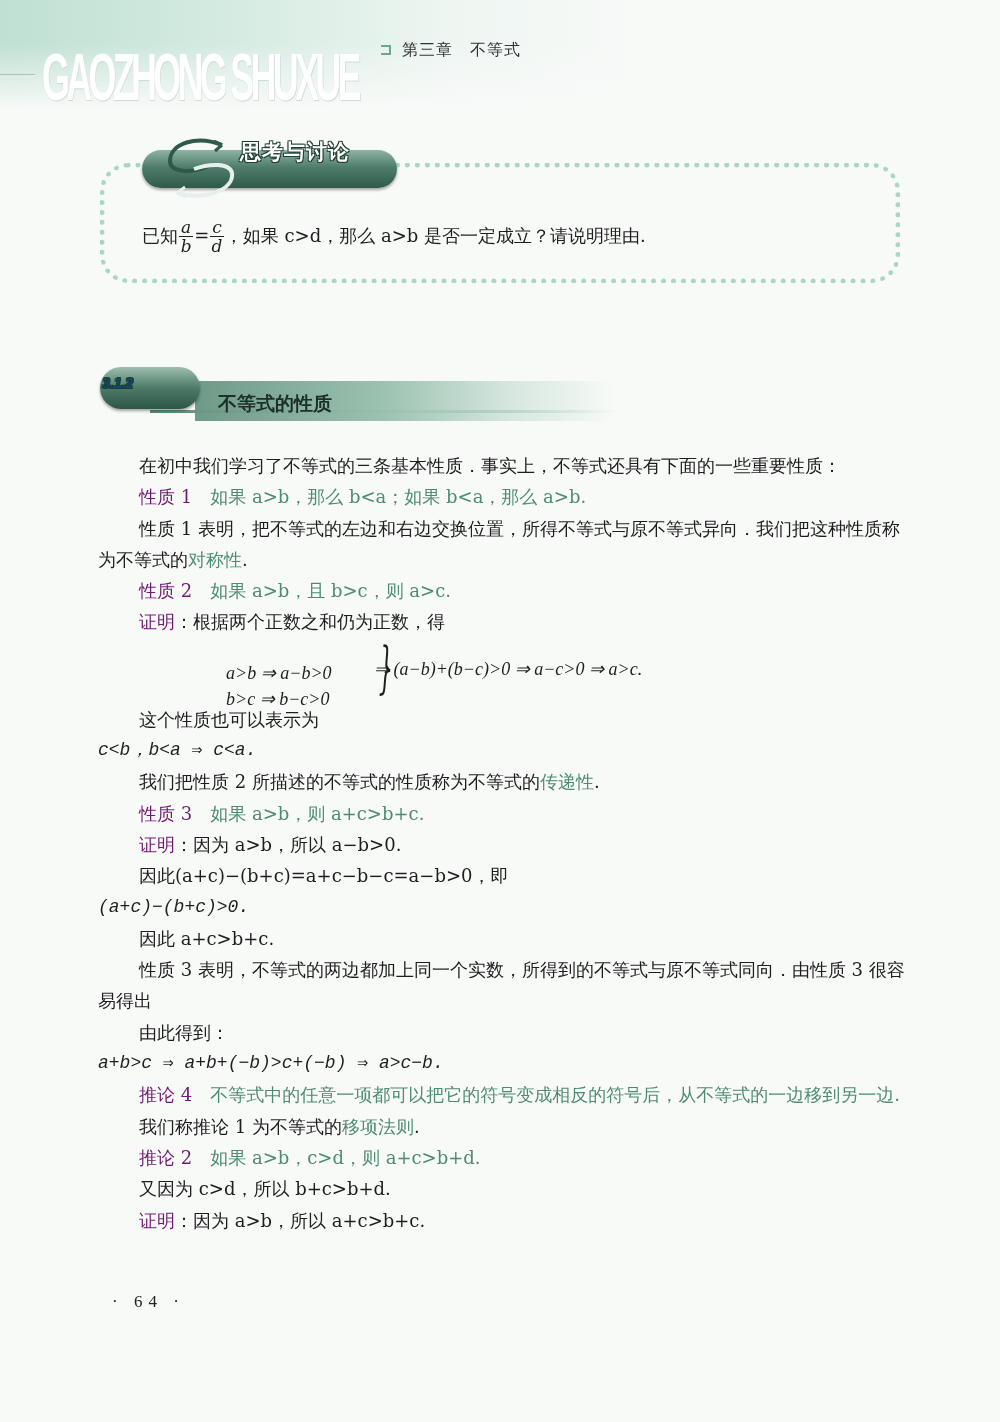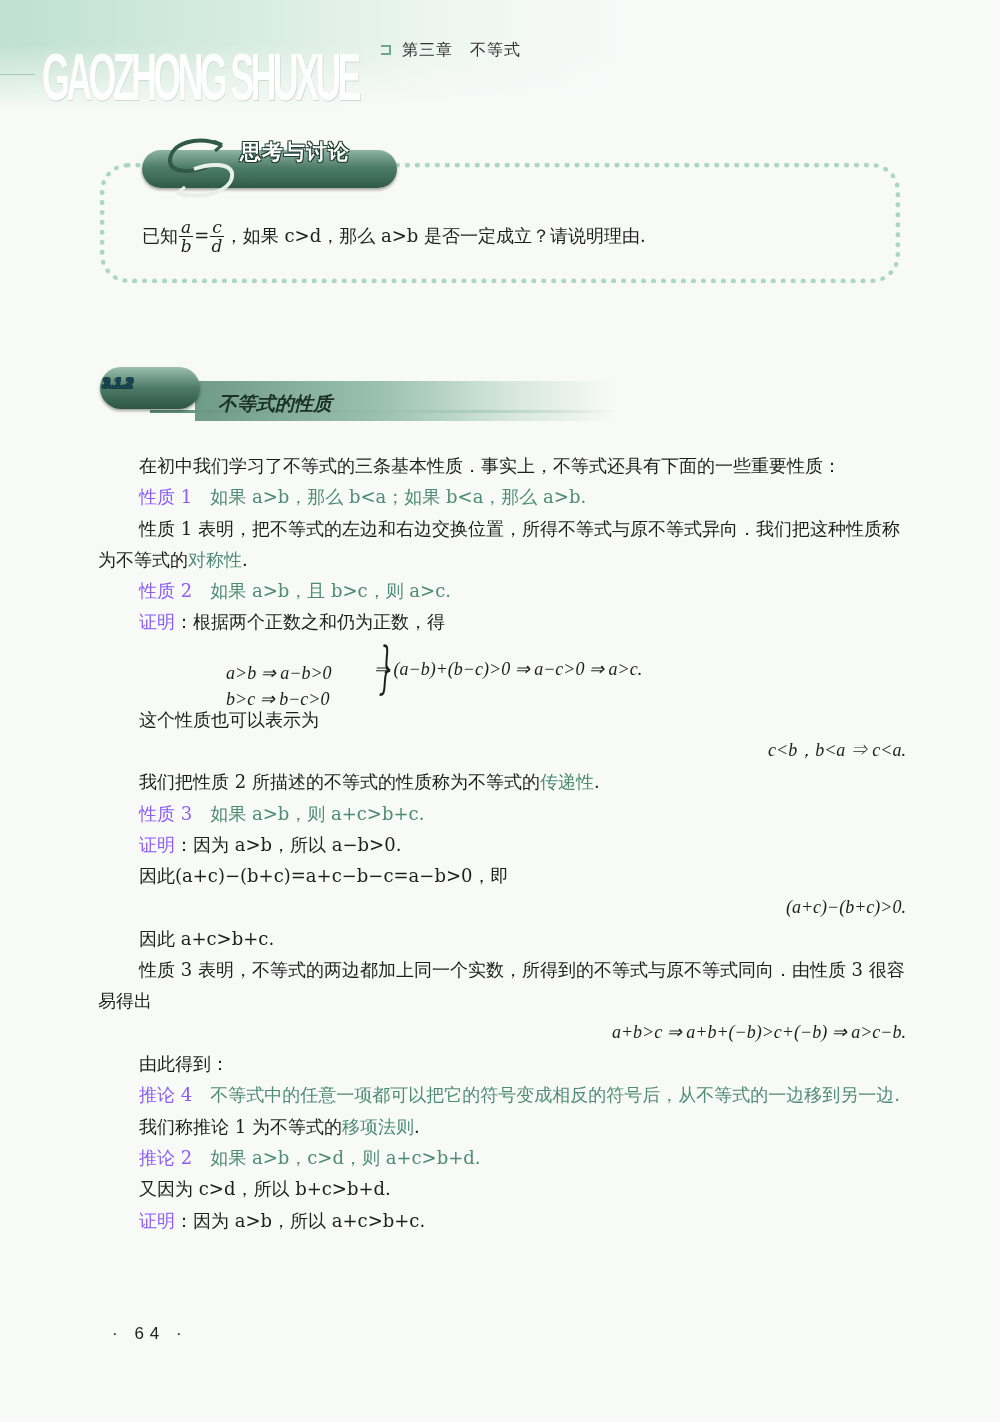--- a/index.html
+++ b/index.html
@@ -69,36 +69,36 @@
   .section-bar {
     position:absolute; left:195px; top:381px; width:420px; height:40px;
     background:linear-gradient(90deg, #6e9a88 0%, #9cc2b1 45%, #d6e7df 75%, rgba(248,250,248,0) 100%);
   }
   .section-bar-low {
     position:absolute; left:150px; top:410px; width:470px; height:3px;
     background:linear-gradient(90deg, #5d8b78 0%, #a7c9b9 60%, rgba(248,250,248,0) 100%);
   }
   .section-title {
     position:absolute; left:218px; top:391px; font-family:"DejaVu Sans", sans-serif;
-    font-weight:bold; font-size:19px; color:#1c2f28; z-index:3;font-style:italic;
+    font-weight:bold; font-size:19px; color:#1c2f28; z-index:3;
   }
 
   .body-text { position:absolute; left:98px; top:450px; width:808px; font-size:18px; line-height:31.3px; }
   .p { margin:0; }
   .indent { text-indent:41px; }
   .in { padding-left:41px; }
   .green { color:#4d8c71; }
-  .greenlbl { color:#8b5cf6; }
-  .center { text-align:right; }
+  .greenlbl { color:#701a75; }
+  .center { text-align:left;font-family:Liberation Mono, monospace; }
   .eqsys { position:relative; height:66px; margin:0; }
   .eqsys .l1 { position:absolute; left:128px; top:0;margin-top:20px; }
   .eqsys .l2 { position:absolute; left:128px; top:46px; }
   .eqsys .brace { position:absolute; left:270px; top:2px; font-size:56px; line-height:56px; font-family:"DejaVu Serif", serif; transform:scaleX(0.4); }
   .eqsys .rhs { position:absolute; left:276px; top:16px; }
-  .pageno { position:absolute; left:112px; top:1324px; font-size:17px; font-family:Liberation Sans, sans-serif; color:#222; letter-spacing:6px; }
+  .pageno { position:absolute; left:112px; top:1292px; font-size:17px; font-family:Liberation Serif, serif; color:#222; letter-spacing:6px; }
 </style>
 </head>
 <body>
 
 <div class="header-band"></div>
 <div class="header-line"></div>
 <div class="header-logo">GAOZHONG SHUXUE</div>
 <div class="chapter-mark"></div>
 <div class="chapter-title">第三章　不等式</div>
 
@@ -135,22 +135,22 @@
   </div>
   <p class="p in">这个性质也可以表示为</p>
   <p class="p center m">c&lt;b，b&lt;a ⇒ c&lt;a.</p>
   <p class="p in"><span>我们把性质 2 所描述的不等式的性质称为不等式的</span><span class="green">传递性</span><span>.</span></p>
   <p class="p in"><span class="greenlbl">性质 3</span><span class="green">　如果 a&gt;b，则 a+c&gt;b+c.</span></p>
   <p class="p in"><span class="greenlbl">证明</span><span>：因为 a&gt;b，所以 a−b&gt;0.</span></p>
   <p class="p in">因此(a+c)−(b+c)=a+c−b−c=a−b&gt;0，即</p>
   <p class="p center m">(a+c)−(b+c)&gt;0.</p>
   <p class="p in">因此 a+c&gt;b+c.</p>
   <p class="p indent">性质 3 表明，不等式的两边都加上同一个实数，所得到的不等式与原不等式同向．由性质 3 很容易得出</p>
+  <p class="p in">由此得到：</p>
   <p class="p center m">a+b&gt;c ⇒ a+b+(−b)&gt;c+(−b) ⇒ a&gt;c−b.</p>
-  <p class="p in">由此得到：</p>
   <p class="p indent green"><span class="greenlbl">推论 4</span><span>　不等式中的任意一项都可以把它的符号变成相反的符号后，从不等式的一边移到另一边.</span></p>
   <p class="p in"><span>我们称推论 1 为不等式的</span><span class="green">移项法则</span><span>.</span></p>
   <p class="p in"><span class="greenlbl">推论 2</span><span class="green">　如果 a&gt;b，c&gt;d，则 a+c&gt;b+d.</span></p>
   <p class="p in">又因为 c&gt;d，所以 b+c&gt;b+d.</p>
   <p class="p in"><span class="greenlbl">证明</span><span>：因为 a&gt;b，所以 a+c&gt;b+c.</span></p>
 </div>
 
 <div class="pageno">· 64 ·</div>
 
 </body></html>

